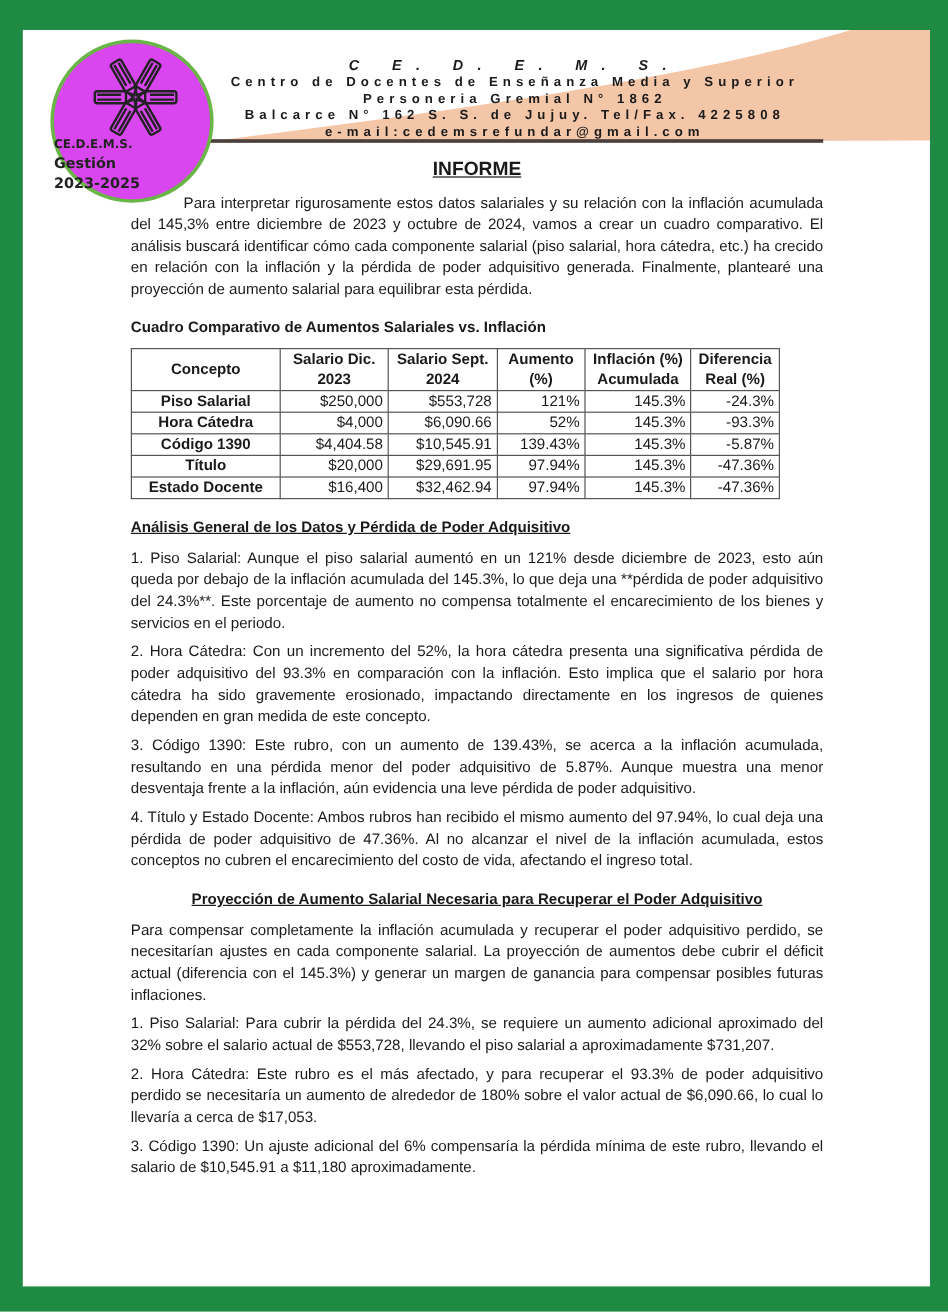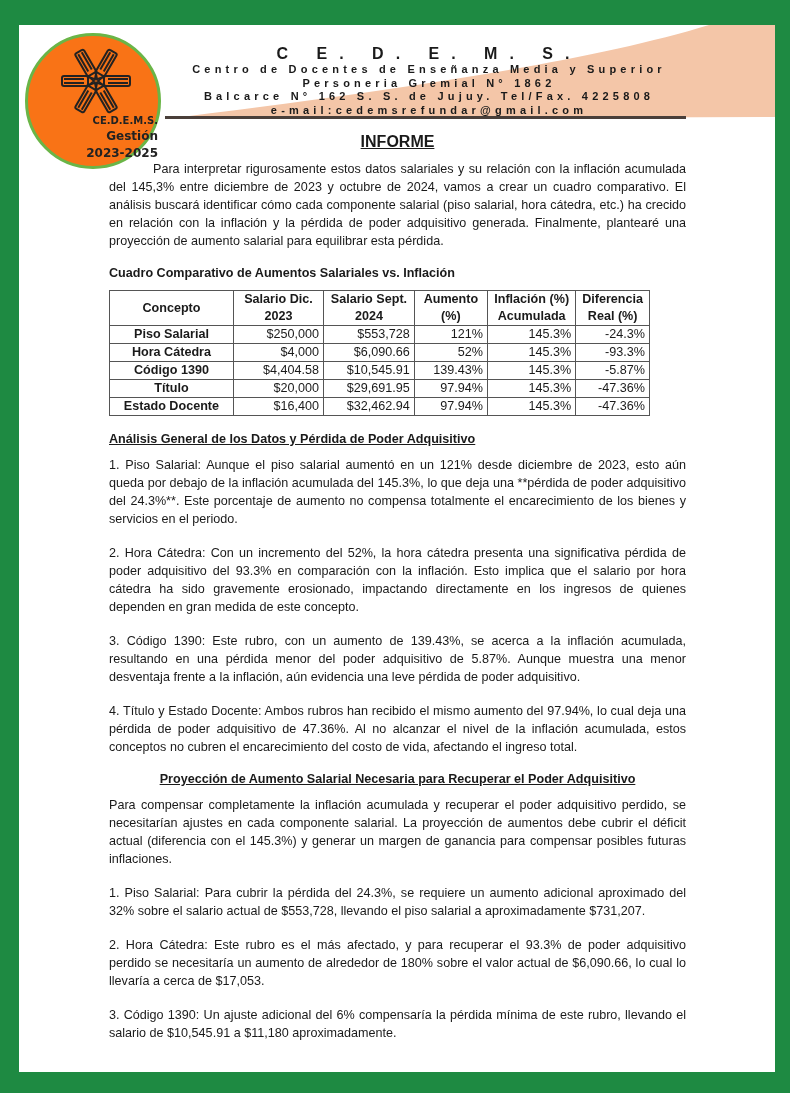--- a/index.html
+++ b/index.html
@@ -1,41 +1,41 @@
 <!DOCTYPE html>
 <html><head>
   <meta charset="utf-8">
   <style>
     * { box-sizing: border-box; margin: 0; padding: 0; }
     html, body { width: 790px; height: 1093px; overflow: hidden; }
     body { background: #1e8a42; position: relative; font-family: "Liberation Sans", sans-serif; color: #1a1a1a; }
     .page { position: absolute; left: 19px; top: 25px; width: 756px; height: 1047px; background: #ffffff; overflow: hidden; }
     .swoosh { position: absolute; left: 0; top: 0; width: 756px; height: 120px; }
     .underline { position: absolute; left: 146px; top: 91px; width: 521px; height: 3px; background: #4a3f3a; }
-    .logo { position: absolute; left: 6px; top: 8px; width: 136px; height: 136px; border: 3px solid #6ab547; border-radius: 50%; background: #f97316; text-align: right; }
+    .logo { position: absolute; left: 23px; top: 8px; width: 136px; height: 136px; border: 3px solid #6ab547; border-radius: 50%; background: #d946ef; text-align: left; }
     .logo svg { position: absolute; left: 30px; top: 12px; }
     .logo .l1 { position: absolute; left: 0; width: 100%; top: 79px; font-family: "DejaVu Sans", sans-serif; font-weight: bold; font-size: 10px; color: #222; }
     .logo .l2 { position: absolute; left: 0; width: 100%; top: 93px; font-family: "DejaVu Sans", sans-serif; font-weight: bold; font-size: 12px; color: #222; }
     .logo .l3 { position: absolute; left: 0; width: 100%; top: 110px; font-family: "DejaVu Sans", sans-serif; font-weight: bold; font-size: 12px; color: #222; }
     .hdr { position: absolute; left: 150px; top: 20px; width: 520px; text-align: center; font-family: "Liberation Sans", sans-serif; font-weight: bold; color: #1a1a1a; }
-    .hdr .org { font-size: 16px; letter-spacing: 12px; line-height: 18px; }
+    .hdr .org { font-size: 12px; letter-spacing: 12px; line-height: 18px; font-style: italic; }
     .hdr .sub { font-size: 11px; letter-spacing: 4.2px; line-height: 13.5px; }
     .content { position: absolute; left: 90px; top: 108px; width: 577px; font-family: "Liberation Sans", sans-serif; font-size: 12.6px; line-height: 18px; color: #1a1a1a; }
     .title { text-align: center; font-weight: bold; font-size: 16px; text-decoration: underline; margin-bottom: 9px; margin-left: 0px; }
     p { text-align: justify; }
     .indent { text-indent: 44px; }
     .sec-title { font-weight: bold; font-size: 12.6px; margin-top: 14px; margin-bottom: 8px; }
     .sec-title.u { text-decoration: underline; }
     .sec-title.center { text-align: center; }
     table { border-collapse: collapse; width: 541px; font-size: 12.6px; line-height: 17px; border-radius: 25px; }
     th, td { border: 1px solid #555; padding: 0 4px; }
     th { font-weight: bold; text-align: center; }
     td.c0 { font-weight: bold; text-align: center; }
     td.num { text-align: right; }
-    .item { margin-top: 16px; }
+    .item { margin-top: 6px; }
   </style>
 </head>
 <body>
 
 <div class="page">
 
   <svg class="swoosh" viewBox="0 0 756 120" width="756" height="120">
     <path d="M 146 94 C 340 70, 560 40, 690 0 L 756 0 L 756 92 L 146 94 Z" fill="#f4c6a8"></path>
   </svg>
   <div class="underline"></div>

